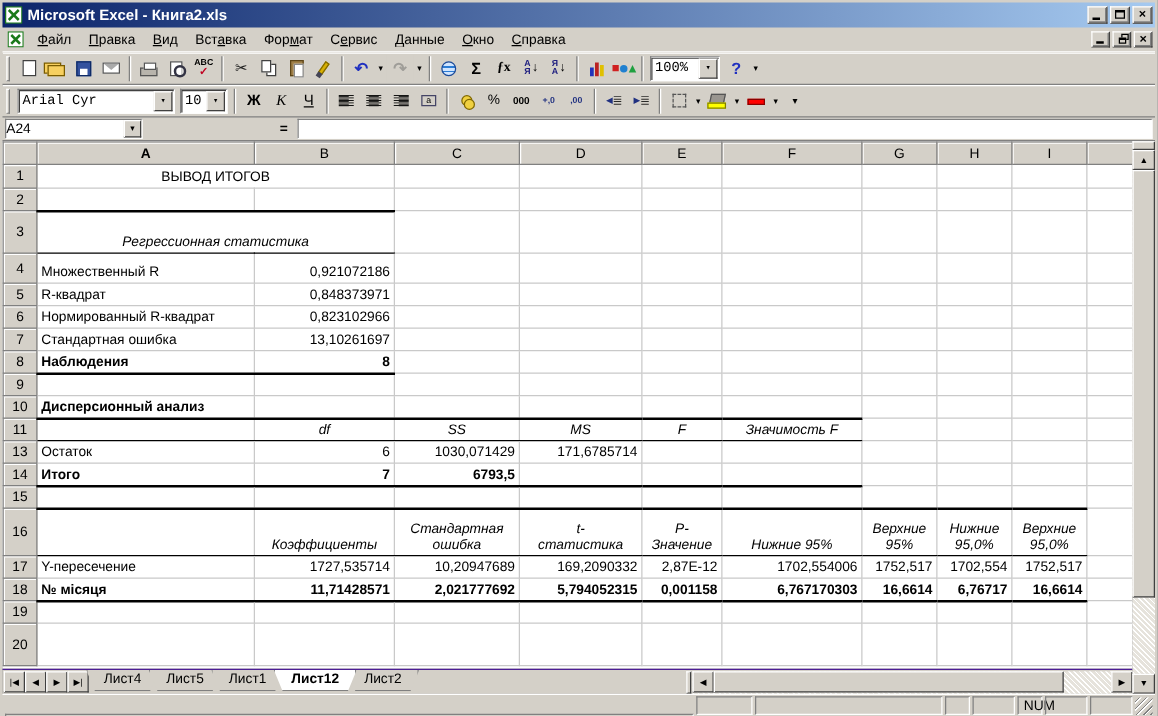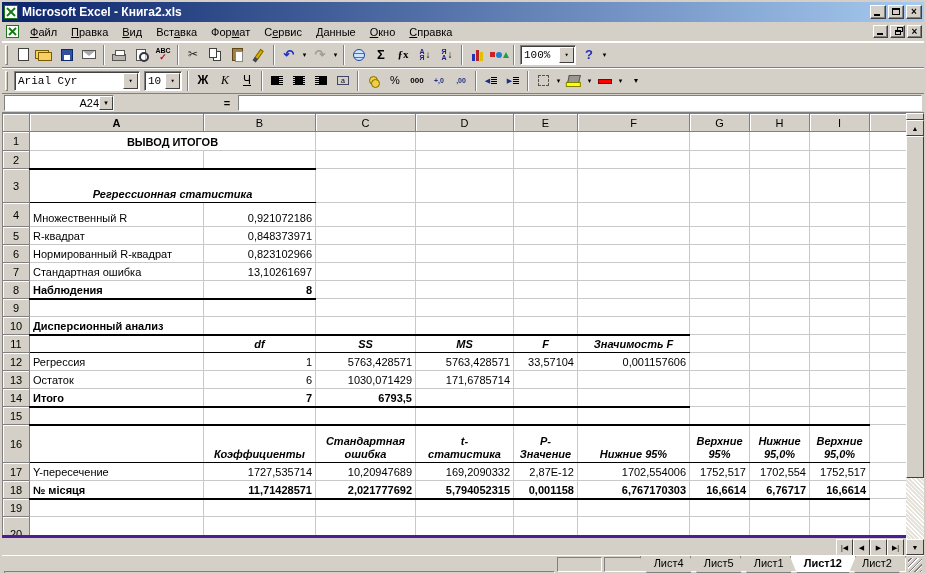--- a/index.html
+++ b/index.html
@@ -95,42 +95,42 @@
   .ico-borders { width:11px; height:11px; border:1px dashed #555; }
   .ico-fill { width:12px; height:8px; background:#9a9690; border:1px solid #555; transform:skewX(-12deg); position:relative; margin-bottom:4px; }
   .ico-fill:after { content:""; position:absolute; left:-2px; bottom:-5px; width:13px; height:3px; background:#ffff00; border:1px solid #808000; transform:skewX(12deg); }
   .ico-fontcolor { flex-direction:column; font-weight:bold; font-size:10px; line-height:9px; }
   .ico-fontcolor:after { content:""; width:12px; height:3px; background:#ff0000; border:1px solid #800; margin-top:1px; }
   .ico-more { font-size:8px; }
 
   
   .formulabar { height:19px; display:flex; align-items:center; padding:1px 2px; border-bottom:1px solid #808080; flex:none; }
   .namebox { width:110px; height:16px; background:#fff; border:1px solid; border-color:#808080 #fff #fff #808080; display:flex; align-items:center; }
-  .namebox span { flex:1; text-align:right; }
+  .namebox span { flex:1; text-align:left; }
   .nbarrow { width:14px; height:14px; background:#d4d0c8; border:1px solid; border-color:#fff #404040 #404040 #fff; font-size:7px; padding:0; }
   .fgap { width:104px; flex:none; }
   .eqbtn { width:18px; height:16px; background:#d4d0c8; border:1px solid #d4d0c8; font-weight:bold; font-size:11px; flex:none; }
   .ffield { flex:1; height:16px; background:#fff; border:1px solid; border-color:#808080 #fff #fff #808080; margin-left:2px; }
 
   
   .worksheet { display:flex; flex:none; height:442px; background:#808080; }
   .sheetcol { width:904px; display:flex; flex-direction:column; }
   .gridwrap { height:422px; overflow:hidden; background:#fff; }
   table.grid { border-collapse:collapse; table-layout:fixed; }
   table.grid th { background:#d4d0c8; font-weight:normal; font-size:11px; text-align:center; border:1px solid #808080; box-shadow:inset 1px 1px 0 #fff; height:18px; padding:0; }
   table.grid th.sel { font-weight:bold; }
   table.grid td { border-right:1px solid #c9c9c9; border-bottom:1px solid #c9c9c9; font-size:11px; padding:0 3px 1px 3px; vertical-align:bottom; white-space:pre-line; overflow:hidden; line-height:13px; }
   td.a-r { text-align:right; }
-  td.a-c { text-align:center;font-weight:bold; }
+  td.a-c { text-align:center; }
   td.it { font-style:italic; }
   td.bb-thick { border-bottom:2px solid #000 !important;font-weight:bold; }
   td.bb-thin { border-bottom:1px solid #000 !important; }
 
   
-  .tabbar { height:20px; background:#d4d0c8; border-top:3px solid #4c1d95; display:flex; align-items:flex-end;flex-direction:column; }
+  .tabbar { height:20px; background:#d4d0c8; border-top:1px solid #4c1d95; display:flex; align-items:flex-start; }
   .tabnav { display:flex; margin:1px 2px 0 1px; }
   .tabnav button { width:17px; height:17px; background:#d4d0c8; border:1px solid; border-color:#fff #404040 #404040 #fff; font-size:7px; padding:0; color:#000; }
   .tabs { display:flex; margin-left:4px; }
   .tab { height:17px; padding:1px 13px 0 13px; background:#d4d0c8; clip-path:polygon(0 0,100% 0,calc(100% - 7px) 100%,7px 100%); margin-left:-8px; border:1px solid #808080; border-top:none; font-size:11px; white-space:nowrap; }
   .tab.active { background:#fff; font-weight:bold; position:relative; z-index:2; }
   .tabgap { flex:1; }
   .tabsplit { width:4px; height:18px; border:1px solid; border-color:#fff #404040 #404040 #fff; background:#d4d0c8; margin:1px 1px 0 0; }
   .hscroll { width:352px; height:18px; margin-top:1px; display:flex; background:repeating-linear-gradient(45deg,#fff 0 1px,#e6e3dc 1px 3px); }
   .hscroll .sbtn { width:17px; height:17px; background:#d4d0c8; border:1px solid; border-color:#fff #404040 #404040 #fff; font-size:7px; padding:0; flex:none; }
   .hthumb { width:280px; height:17px; background:#d4d0c8; border:1px solid; border-color:#fff #404040 #404040 #fff; flex:none; }
@@ -538,33 +538,20 @@
                 <td></td>
               </tr>
               <tr style="height:17px">
                 <th>11</th>
                 <td class=" bb-thin"></td>
                 <td colspan="1" class=" bb-thin a-c it">df</td>
                 <td colspan="1" class=" bb-thin a-c it">SS</td>
                 <td colspan="1" class=" bb-thin a-c it">MS</td>
                 <td colspan="1" class=" bb-thin a-c it">F</td>
                 <td colspan="1" class=" bb-thin a-c it">Значимость F</td>
-                <td class=""></td>
-                <td class=""></td>
-                <td class=""></td>
-                <td></td>
-              </tr>
-              <tr style="height:17px">
-                <th>12</th>
-                <td colspan="1" class="">Регрессия</td>
-                <td colspan="1" class=" a-r">1</td>
-                <td colspan="1" class=" a-r">5763,428571</td>
-                <td colspan="1" class=" a-r">5763,428571</td>
-                <td colspan="1" class=" a-r">33,57104</td>
-                <td colspan="1" class=" a-r">0,001157606</td>
                 <td class=""></td>
                 <td class=""></td>
                 <td class=""></td>
                 <td></td>
               </tr>
               <tr style="height:17px">
                 <th>13</th>
                 <td colspan="1" class="">Остаток</td>
                 <td colspan="1" class=" a-r">6</td>
                 <td colspan="1" class=" a-r">1030,071429</td>

